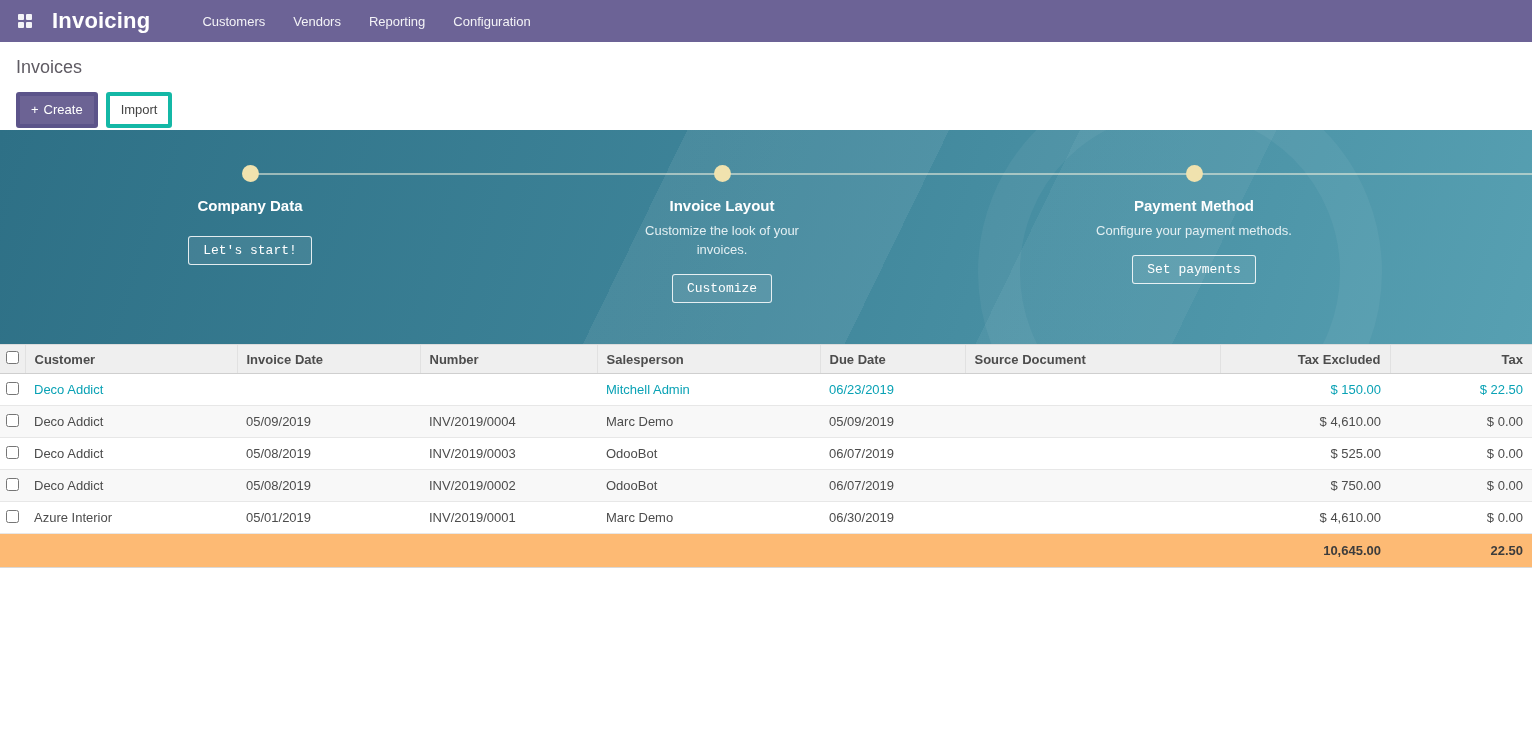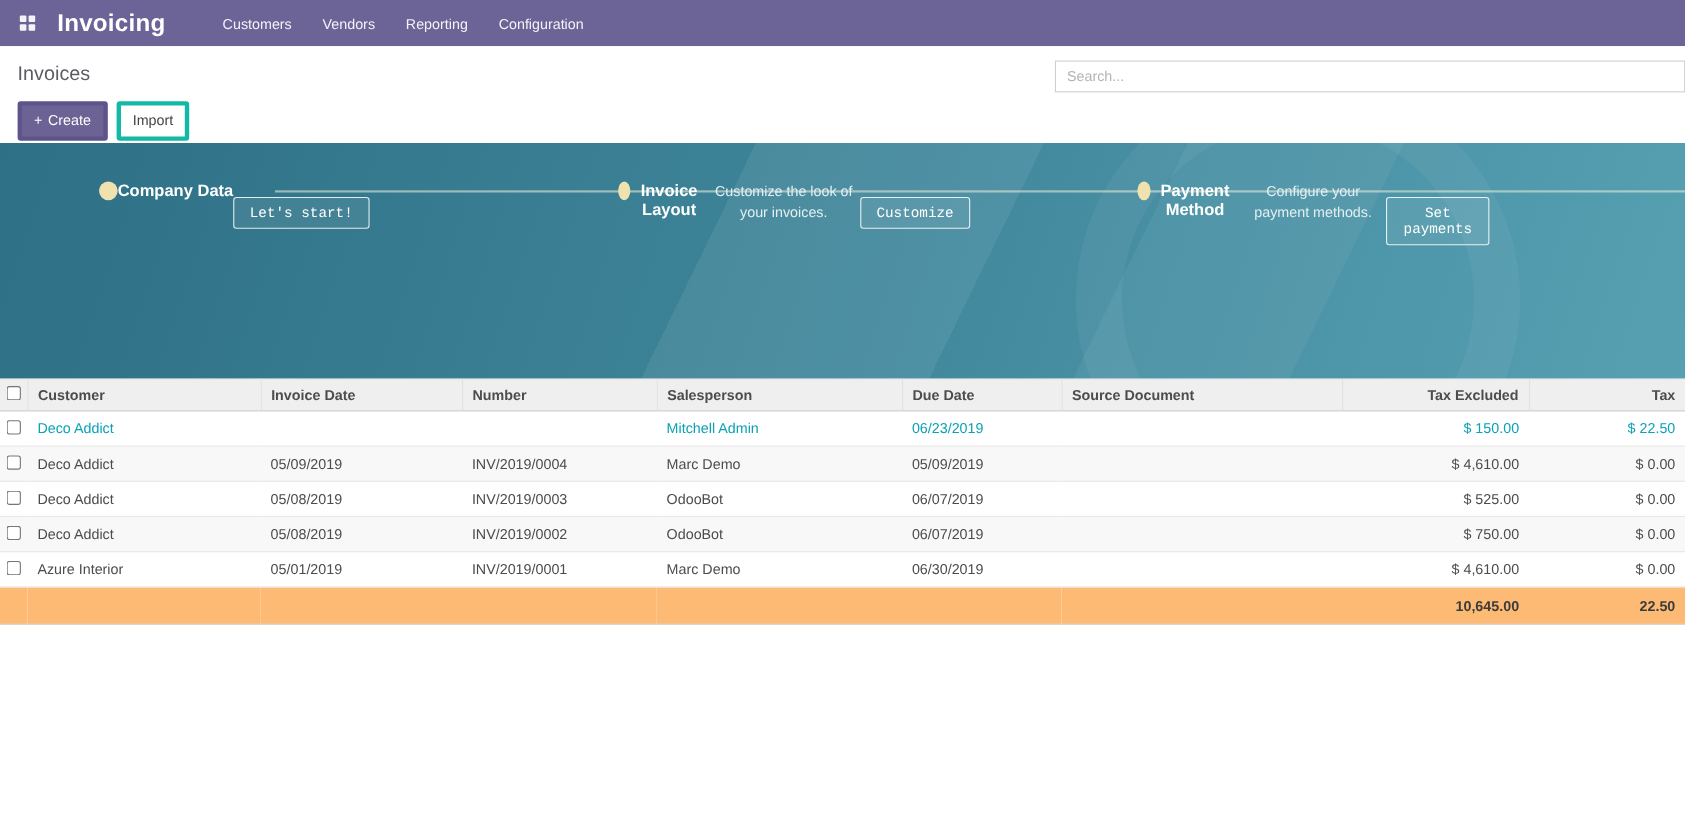--- a/index.html
+++ b/index.html
@@ -38,22 +38,22 @@
     background:linear-gradient(108deg,#2e7086 0%, #3d8398 45%, #57a0b2 100%); }
   .banner::before { content:""; position:absolute; inset:0;
     background:
       linear-gradient(116deg, transparent 42%, rgba(255,255,255,.07) 42%, rgba(255,255,255,.07) 58%, transparent 58%),
       linear-gradient(116deg, transparent 66%, rgba(255,255,255,.05) 66%, rgba(255,255,255,.05) 78%, transparent 78%);
   }
   .banner::after { content:""; position:absolute; width:320px; height:320px; border-radius:50%;
     border:42px solid rgba(255,255,255,.05); right:150px; top:-60px; }
   .timeline { position:absolute; top:43px; left:250px; right:0; height:2px;
     background:rgba(240,240,222,.55); z-index:1; }
-  .step { position:absolute; top:35px; width:320px; display:flex; flex-direction:row;
-    text-align:center; z-index:2; }
+  .step { position:absolute; top:35px; width:320px; display:flex; flex-direction:column;
+    align-items:center; text-align:center; z-index:2; }
   .step-0 { left:90px; } .step-1 { left:562px; } .step-2 { left:1034px; }
   .step-dot { width:17px; height:17px; border-radius:50%; background:#f0e2ae; margin-bottom:15px; }
   .step-title { color:#fff; font-size:15px; font-weight:bold; margin-bottom:8px; }
   .step-desc { color:#e3eff2; font-size:13px; line-height:1.45; max-width:225px; }
   .step-1 .step-desc { max-width:175px; }
   .step-btn { margin-top:14px; background:rgba(255,255,255,.08); border:1px solid rgba(255,255,255,.85);
     color:#fff; font-size:13px; padding:6px 14px; border-radius:3px; cursor:pointer; font-family:Liberation Mono, monospace; }
 
   
   table { width:1532px; border-collapse:collapse; table-layout:fixed; font-size:13px; color:#4c4c4c; }
@@ -95,21 +95,20 @@
   <div class="cp-left-buttons">
     <button class="btn btn-primary">
       <span class="glyph">+</span><span>Create</span>
     </button>
     <button class="btn">
       <span>Import</span>
     </button>
   </div>
 
   <div class="cp-right">
-    <input class="search-input" type="text" placeholder="Search..." style="">
   </div>
 </div>
 
 <div class="banner">
   <div class="timeline"></div>
 
   <div class="step step-0">
     <div class="step-dot"></div>
     <div class="step-title">Company Data</div>
     <button class="step-btn">Let's start!</button>

